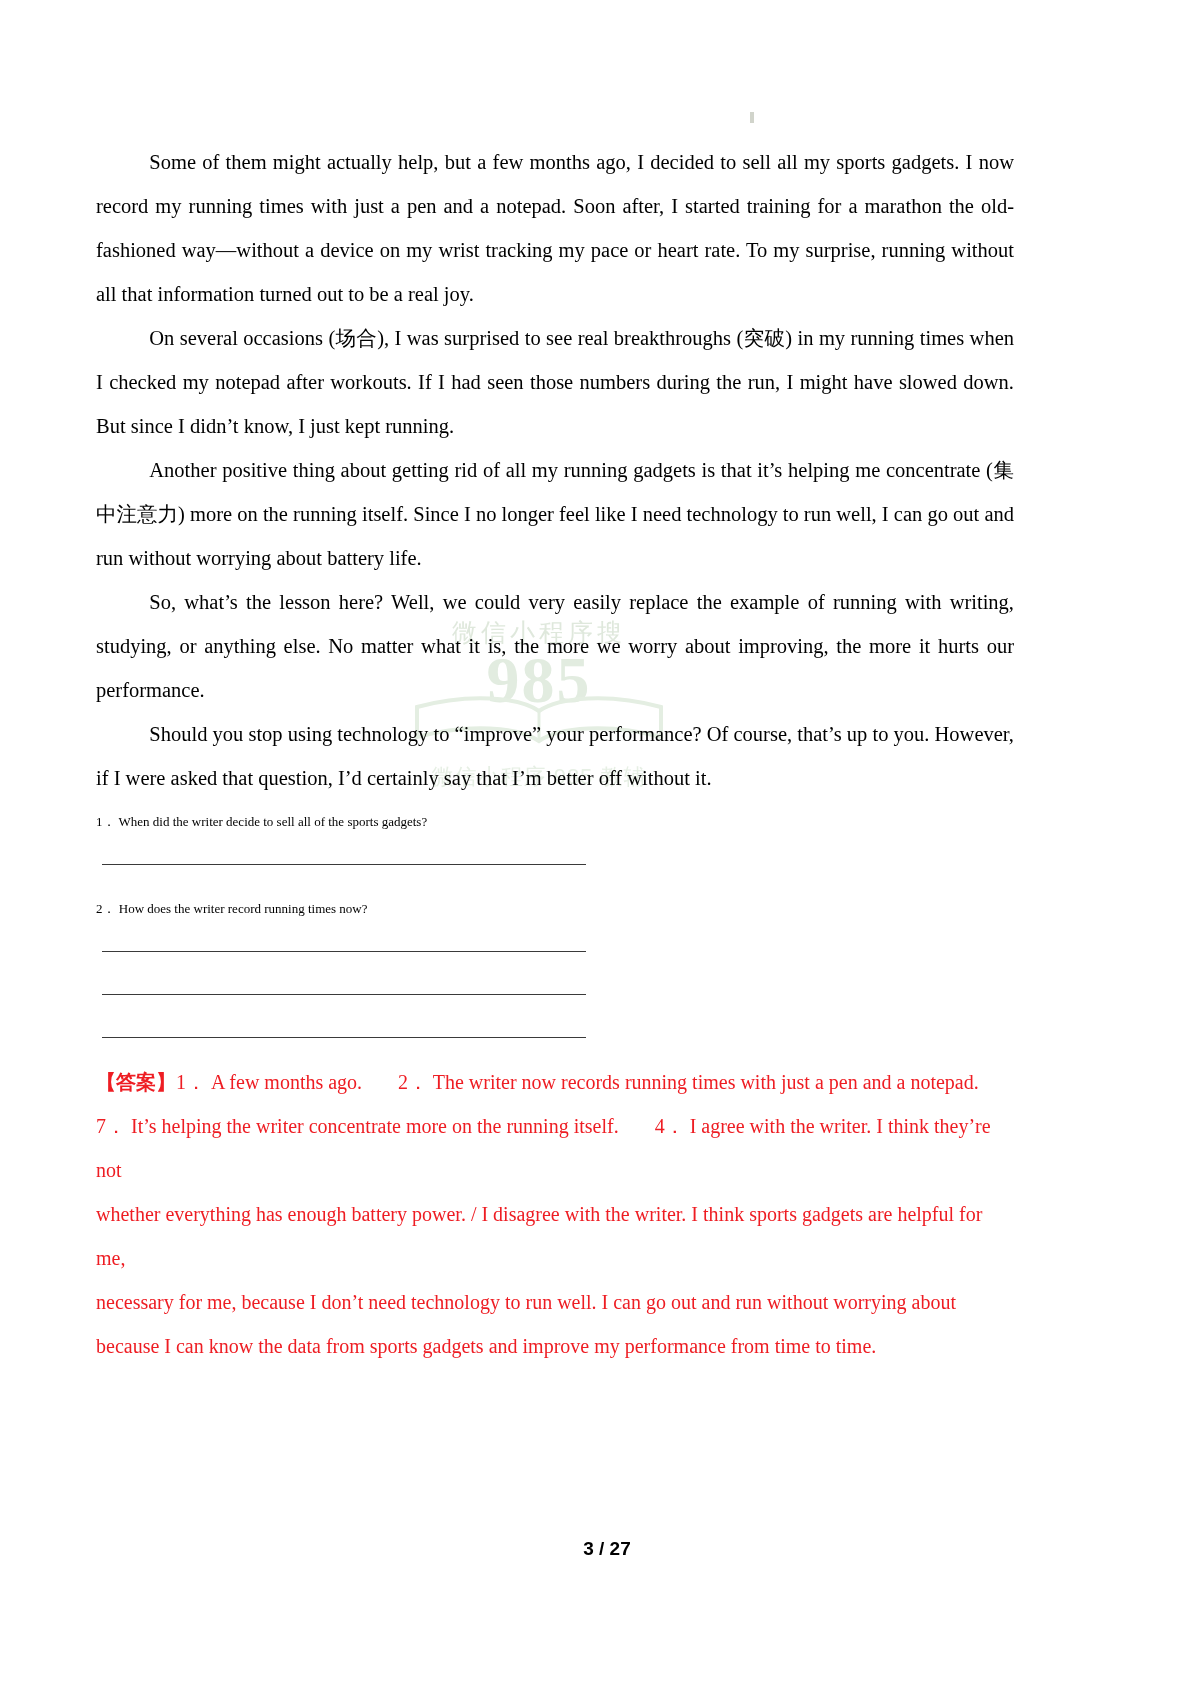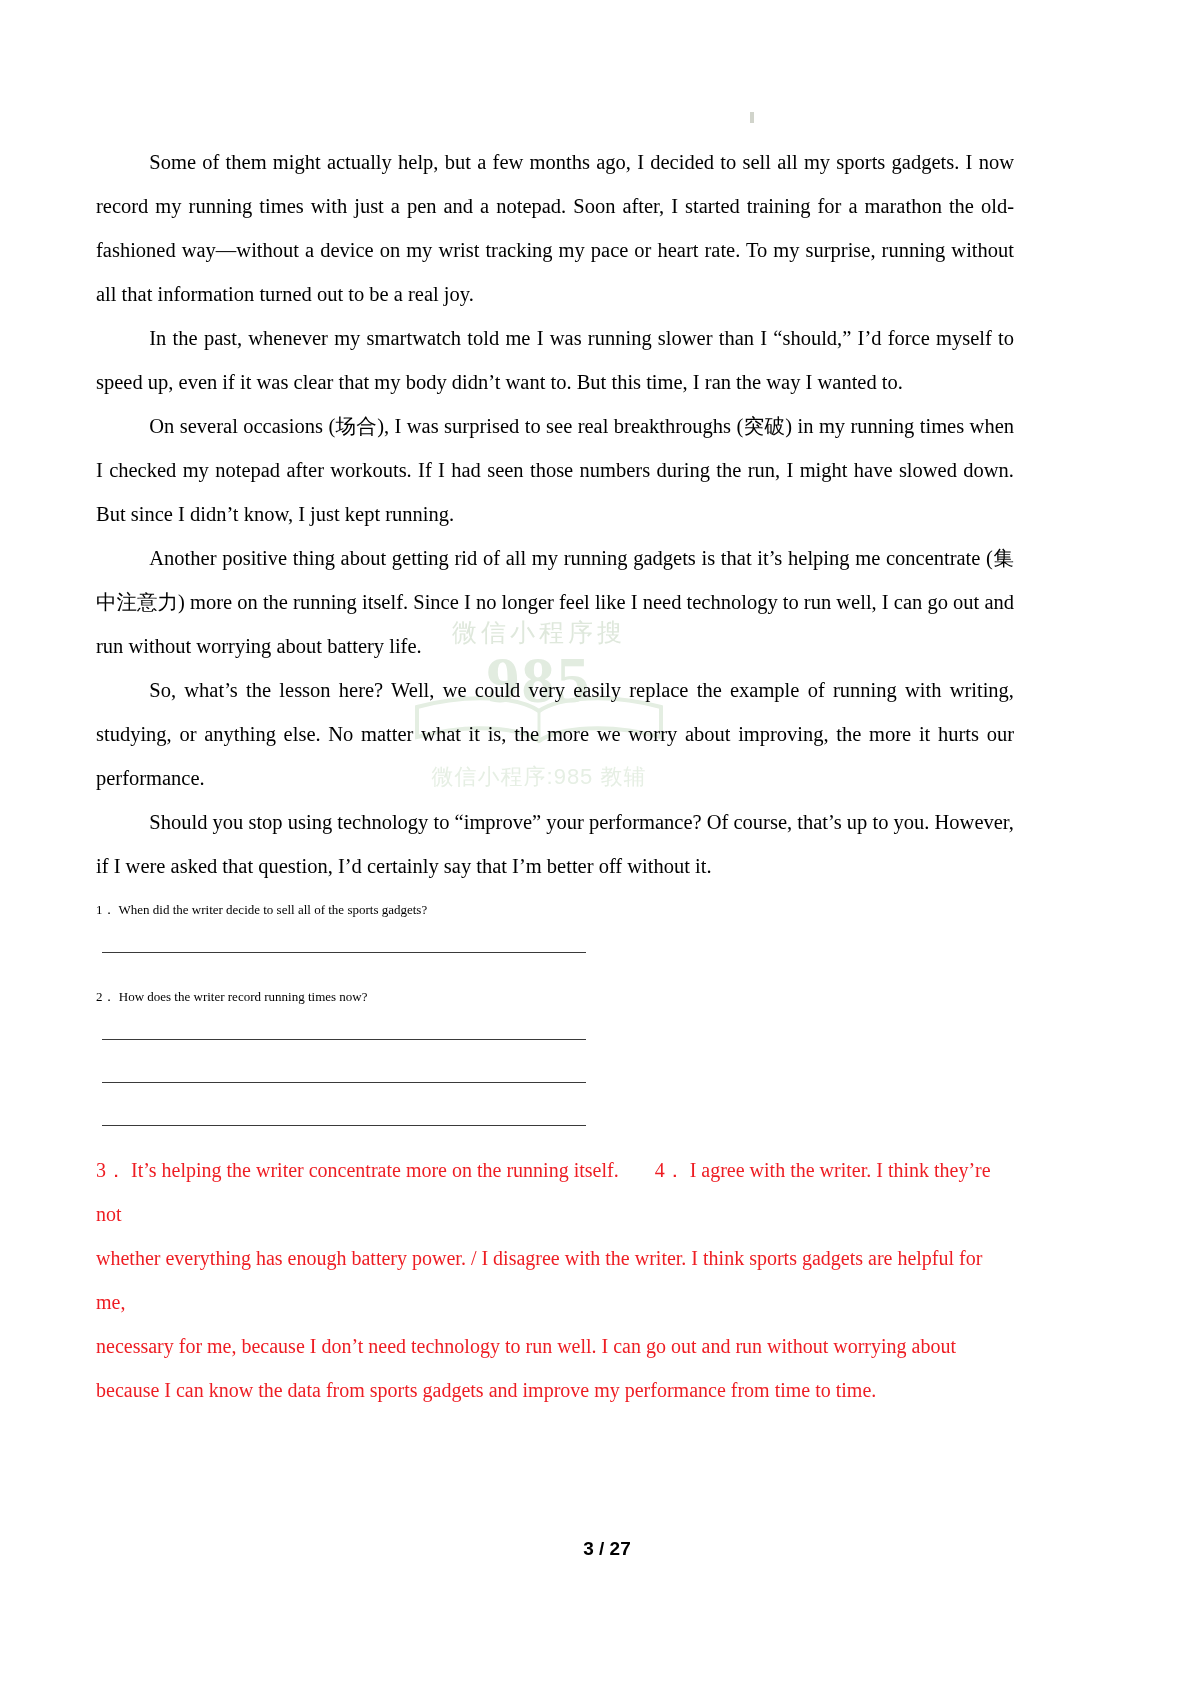--- a/index.html
+++ b/index.html
@@ -148,42 +148,42 @@
       </svg>
     </div>
     <div class="wm-sub">微信小程序:985 教辅</div>
   </div>
 
   <div class="content">
 
     <div style="height:140px"></div>
 
     <p class="para">Some of them might actually help, but a few months ago, I decided to sell all my sports gadgets. I now record my running times with just a pen and a notepad. Soon after, I started training for a marathon the old-fashioned way—without a device on my wrist tracking my pace or heart rate. To my surprise, running without all that information turned out to be a real joy.</p>
-    <p class="para">In the past, whenever my smartwatch told me I was running slower than I “should,” I’d force myself to speed up, even if it was clear that my body didn’t want to. But this time, I ran the way I wanted to.</p>
     <p class="para">On several occasions (场合), I was surprised to see real breakthroughs (突破) in my running times when I checked my notepad after workouts. If I had seen those numbers during the run, I might have slowed down. But since I didn’t know, I just kept running.</p>
     <p class="para">Another positive thing about getting rid of all my running gadgets is that it’s helping me concentrate (集中注意力) more on the running itself. Since I no longer feel like I need technology to run well, I can go out and run without worrying about battery life.</p>
     <p class="para">So, what’s the lesson here? Well, we could very easily replace the example of running with writing, studying, or anything else. No matter what it is, the more we worry about improving, the more it hurts our performance.</p>
     <p class="para">Should you stop using technology to “improve” your performance? Of course, that’s up to you. However, if I were asked that question, I’d certainly say that I’m better off without it.</p>
 
     <div class="q-line">1． When did the writer decide to sell all of the sports gadgets?</div>
     <div class="answer-rule"></div>
     <div class="gap-after-rule"></div>
 
     <div class="q-line">2． How does the writer record running times now?</div>
     <div class="answer-rule"></div>
     <div class="gap-after-rule"></div>
 
     <div class="answer-rule"></div>
     <div class="gap-after-rule"></div>
 
     <div class="answer-rule"></div>
     <div style="height:22px"></div>
 
+    <div class="ans"><span class="tag">【答案】</span><span>1． A few months ago.</span><span class="sp-lg"></span><span>2． The writer now records running times with just a pen and a notepad.</span></div>
 
-    <div class="ans"><span>3． It’s helping the writer concentrate more on the running itself.</span><span class="sp-lg"></span><span>4． I agree with the writer. I think they’re not</span></div>
+    <div class="ans"><span>7． It’s helping the writer concentrate more on the running itself.</span><span class="sp-lg"></span><span>4． I agree with the writer. I think they’re not</span></div>
 
     <div class="ans">whether everything has enough battery power. / I disagree with the writer. I think sports gadgets are helpful for me,</div>
     <div class="ans">necessary for me, because I don’t need technology to run well. I can go out and run without worrying about</div>
     <div class="ans">because I can know the data from sports gadgets and improve my performance from time to time.</div>
 
   </div>
 
   <div class="footer">
     <span>3 / 27</span>
   </div>

